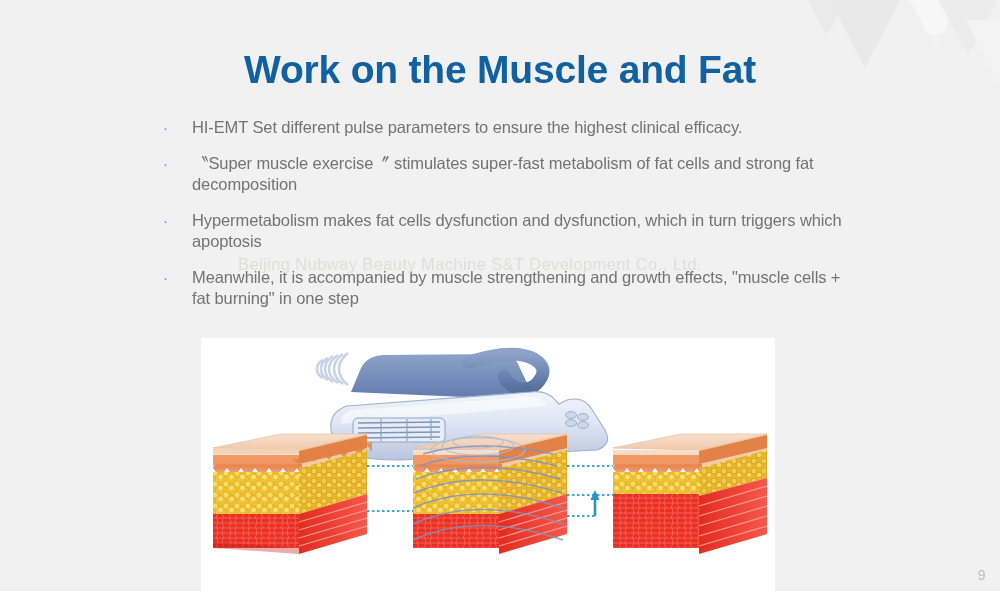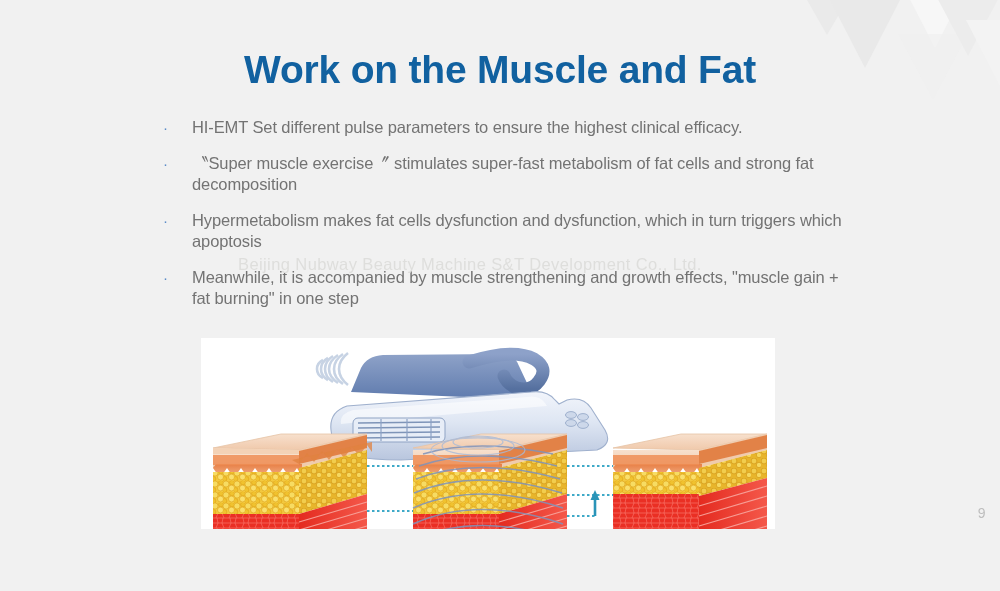--- a/index.html
+++ b/index.html
@@ -13,21 +13,21 @@
     font-family: "Liberation Sans", sans-serif;
     overflow: hidden;
     position: relative;
   }
 
   
   #slide {
     position: absolute;
     left: 0; top: 0;
     width: 1000px;
-    height: 529px;
+    height: 591px;
     background: #f1f1f1;
     overflow: hidden;
   }
 
   
   #corner-deco {
     position: absolute;
     right: 0; top: 0;
     width: 230px;
     height: 120px;
@@ -146,21 +146,21 @@
       <span class="bullet-text">  〝Super muscle exercise〞  stimulates super-fast metabolism of fat cells and strong fat decomposition</span>
     </div>
 
     <div class="bullet-row">
       <span class="bullet-mark">·</span>
       <span class="bullet-text">Hypermetabolism makes fat cells dysfunction and dysfunction, which in turn triggers which apoptosis</span>
     </div>
 
     <div class="bullet-row">
       <span class="bullet-mark">·</span>
-      <span class="bullet-text">Meanwhile, it is accompanied by muscle strengthening and growth effects, "muscle gain + fat burning" in one step</span>
+      <span class="bullet-text">Meanwhile, it is accompanied by muscle strengthening and growth effects, "muscle cells + fat burning" in one step</span>
     </div>
 
   </div>
 
   <div id="watermark">
     <div class="wm-line">Beijing Nubway Beauty Machine S&amp;T Development Co., Ltd.</div>
   </div>
 
   <div id="picture">
     <svg viewBox="0 0 574 253" width="574" height="253">

